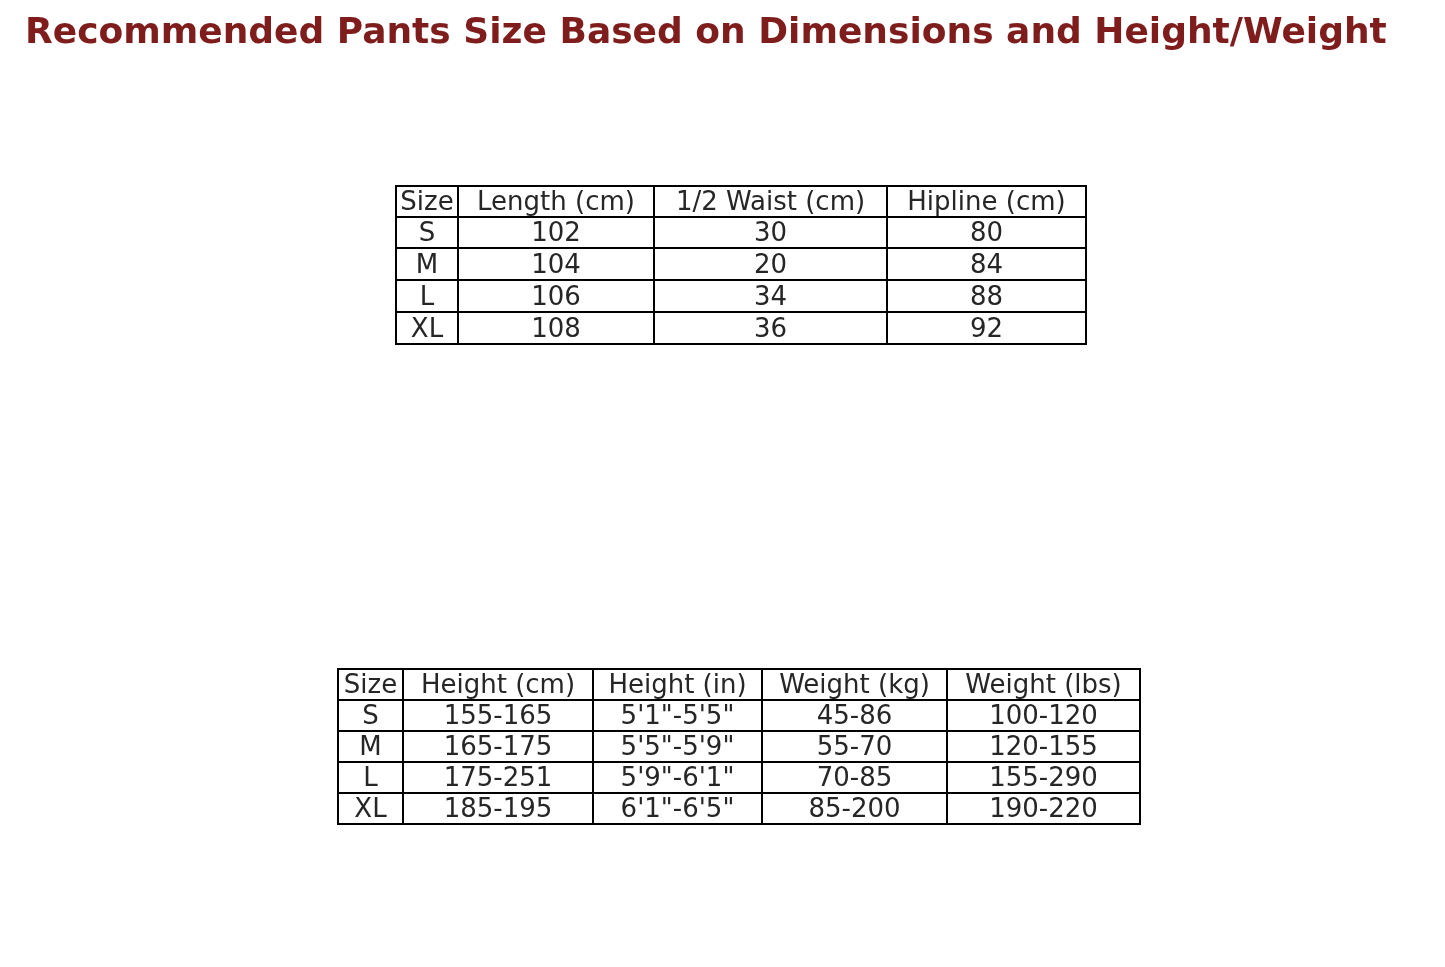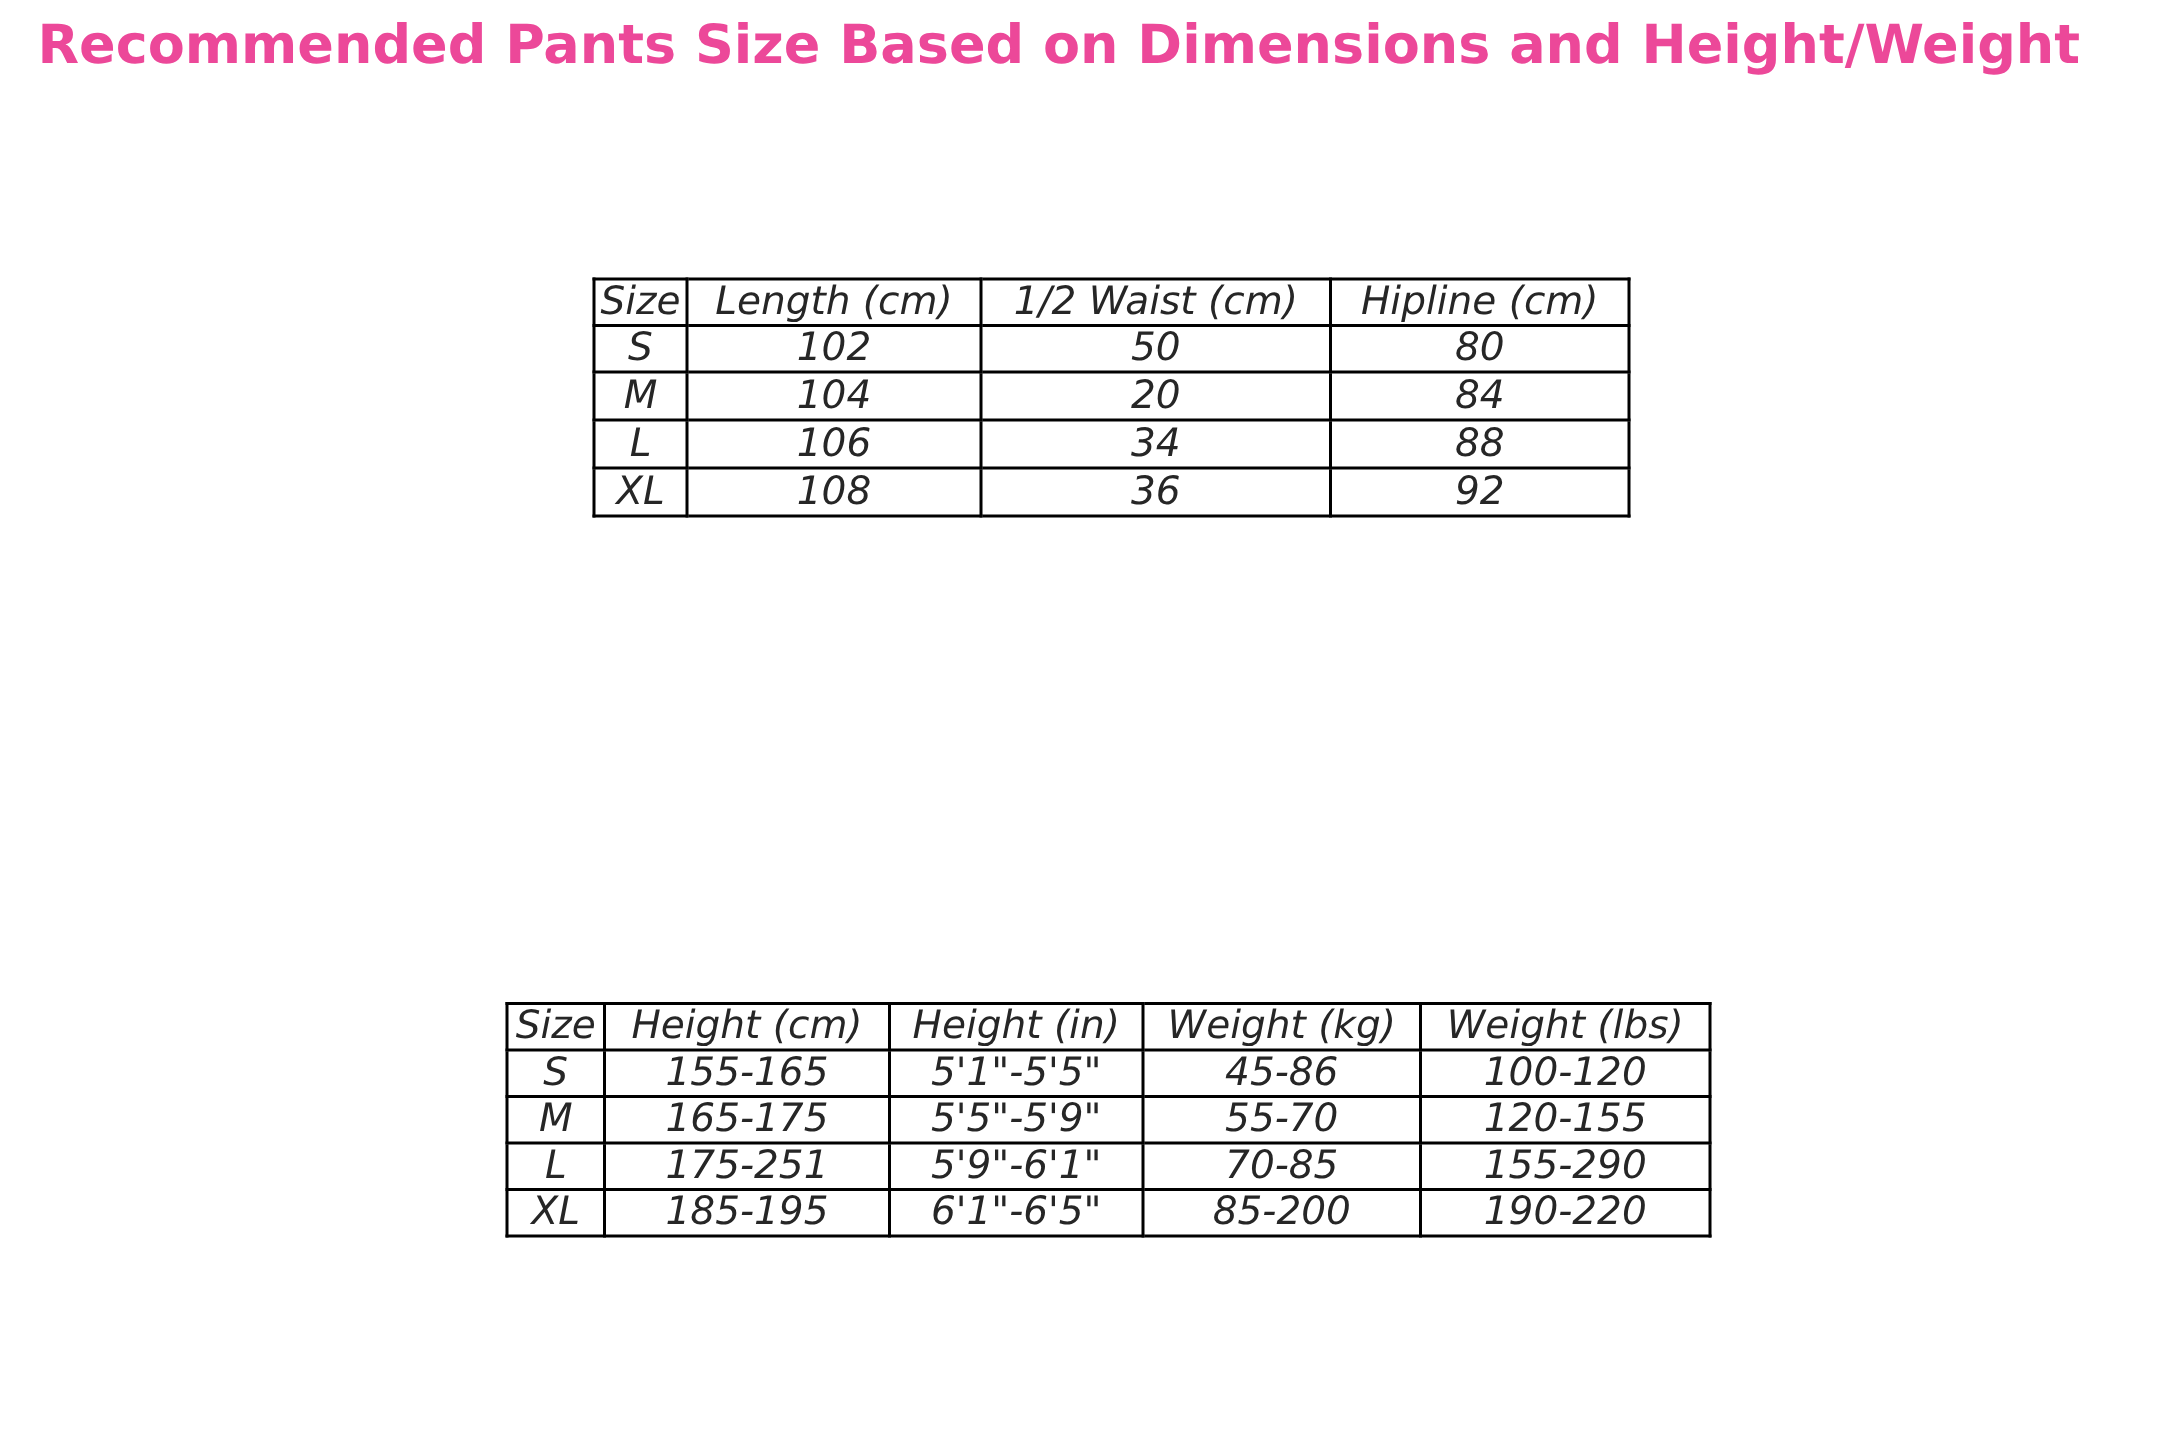--- a/index.html
+++ b/index.html
@@ -15,33 +15,32 @@
     font-family: "DejaVu Sans", sans-serif;
     overflow: hidden;
   }
   .page-title {
     position: absolute;
     left: 25px;
     top: 10px;
     margin: 0;
     font-size: 36px;
     font-weight: bold;
-    color: #ec4899;
+    color: #7f1d1d;
     white-space: nowrap;
     font-family: "DejaVu Sans", sans-serif;
   }
   table.mpl-table {
     position: absolute;
     border-collapse: collapse;
     table-layout: fixed;
     color: #262626;
     font-size: 26px;
     text-align: center;
     background: #ffffff;
-    font-style: italic;
   }
   table.mpl-table th,
   table.mpl-table td {
     border: 2px solid #000000;
     padding: 0 2px;
     font-weight: normal;
     vertical-align: middle;
     line-height: 1.1;
     white-space: nowrap;
     overflow: hidden;
@@ -78,21 +77,21 @@
           <th>Size</th>
           <th>Length (cm)</th>
           <th>1/2 Waist (cm)</th>
           <th>Hipline (cm)</th>
         </tr>
       </thead>
     <tbody>
         <tr>
           <td>S</td>
           <td>102</td>
-          <td>50</td>
+          <td>30</td>
           <td>80</td>
         </tr>
         <tr>
           <td>M</td>
           <td>104</td>
           <td>20</td>
           <td>84</td>
         </tr>
         <tr>
           <td>L</td>

